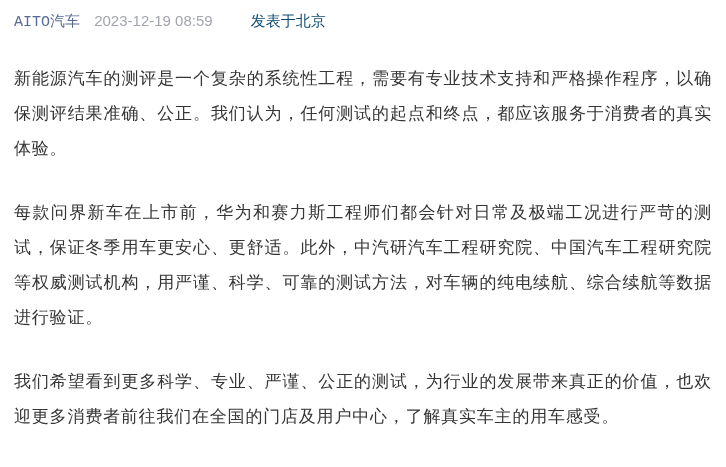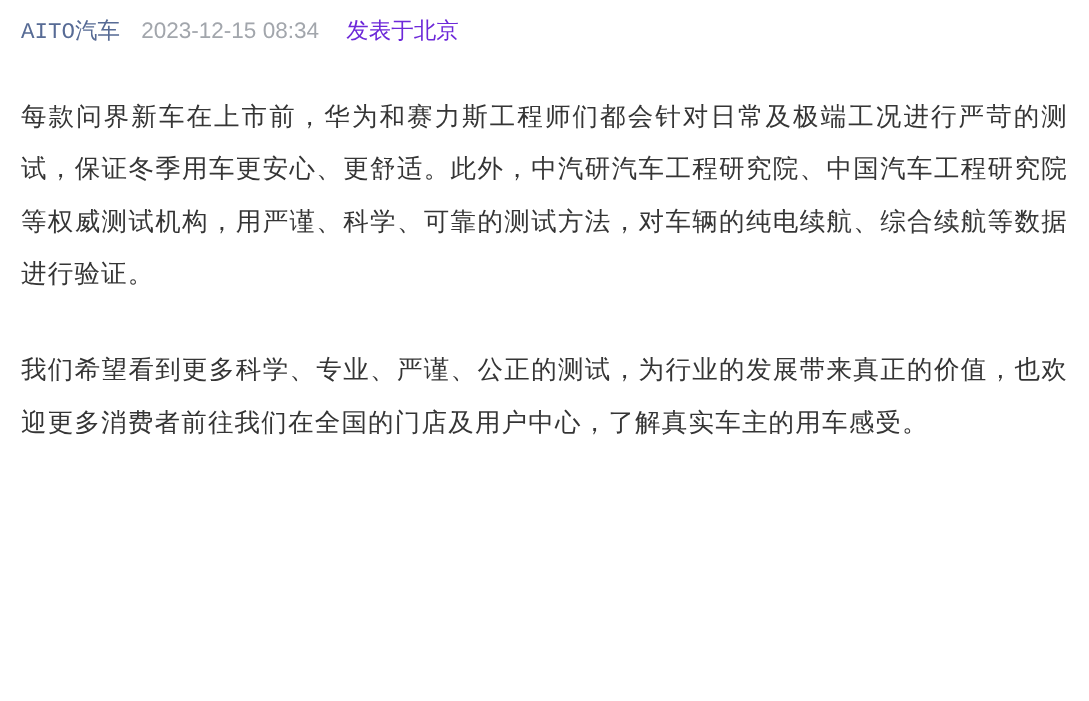--- a/index.html
+++ b/index.html
@@ -34,41 +34,43 @@
     color: #576b95;
     margin-right: 10px;
     cursor: pointer;
     font-family: Liberation Mono, monospace;
   }
   .publish-datetime {
     color: #a2a6ac;
     margin-right: 14px;
   }
   .publish-location {
-    color: #6d28d9;
+    color: #0c4a6e;
+    margin-left: 20px;
   }
   .article-body p {
     margin: 0 0 29px 0;
     font-size: 17px;
     line-height: 35px;
     letter-spacing: 0.8px;
     color: #353535;
     text-align: justify;
     text-justify: inter-character;
     word-break: break-all;
   }
 </style>
 </head>
 <body>
 
 <article class="page">
 
   <div class="byline">
     <span class="account-name">AITO汽车</span>
-    <span class="publish-datetime">2023-12-15 08:34</span>
+    <span class="publish-datetime">2023-12-19 08:59</span>
     <span class="publish-location">发表于北京</span>
   </div>
 
   <div class="article-body">
+    <p>新能源汽车的测评是一个复杂的系统性工程，需要有专业技术支持和严格操作程序，以确保测评结果准确、公正。我们认为，任何测试的起点和终点，都应该服务于消费者的真实体验。</p>
     <p>每款问界新车在上市前，华为和赛力斯工程师们都会针对日常及极端工况进行严苛的测试，保证冬季用车更安心、更舒适。此外，中汽研汽车工程研究院、中国汽车工程研究院等权威测试机构，用严谨、科学、可靠的测试方法，对车辆的纯电续航、综合续航等数据进行验证。</p>
     <p>我们希望看到更多科学、专业、严谨、公正的测试，为行业的发展带来真正的价值，也欢迎更多消费者前往我们在全国的门店及用户中心，了解真实车主的用车感受。</p>
   </div>
 </article>
 
 </body></html>

